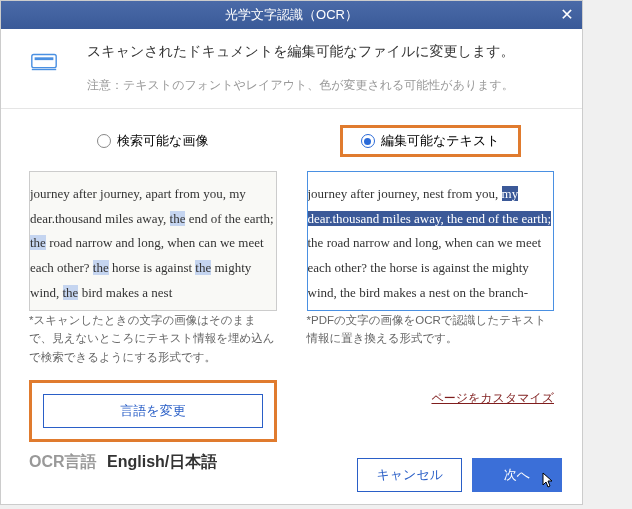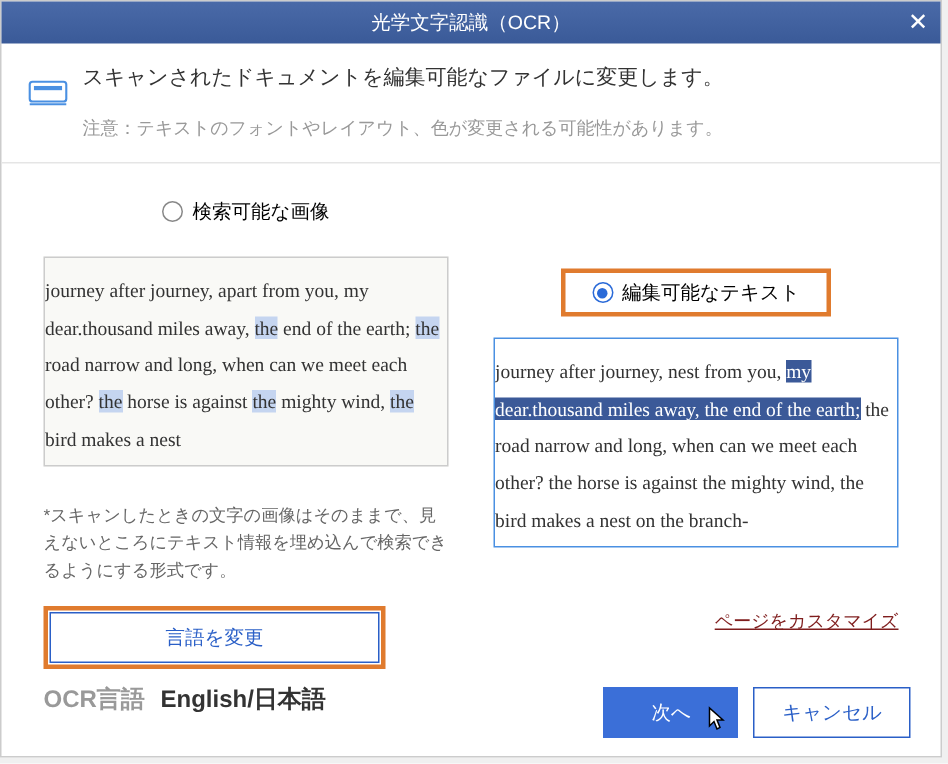--- a/index.html
+++ b/index.html
@@ -1,39 +1,39 @@
 <!DOCTYPE html>
 <html><head>
 <meta charset="utf-8">
 <style>
   * { box-sizing: border-box; margin: 0; padding: 0; }
   body { font-family: "Meiryo", "Yu Gothic", sans-serif; background: #f0f0f0; width: 632px; height: 509px; }
-  .dialog { width: 628px; height: 505px; background: #fff; border: 1px solid #ccc; position: relative; }
+  .dialog { width: 583px; height: 505px; background: #fff; border: 1px solid #ccc; position: relative; }
   .titlebar { background: #3b5998; background: linear-gradient(#4a6aa8, #3a5a98); height: 28px; display: flex; align-items: center; justify-content: center; position: relative; color: #fff; font-size: 13px; }
   .close-x { position: absolute; right: 6px; top: 4px; color: #fff; font-size: 16px; cursor: pointer; width: 18px; text-align: center; }
-  .header { display: flex; padding: 14px 20px 14px 16px; border-bottom: 1px solid #e5e5e5; gap: 8px; align-items: flex-start; }
+  .header { display: flex; padding: 14px 20px 14px 28px; border-bottom: 1px solid #e5e5e5; gap: 28px; align-items: flex-start; }
   .header-icon { width: 30px; height: 30px; margin-top: 4px; flex-shrink: 0; }
   .header-text { flex: 1; }
   .header-title { font-size: 14px; color: #333; margin-bottom: 4px; }
   .header-note { font-size: 12px; color: #999; margin-top: 16px; }
-  .content { padding: 18px 28px 10px 28px; display: flex; gap: 30px; align-items: center; }
+  .content { padding: 18px 28px 10px 28px; display: flex; gap: 30px; }
   .col { flex: 1; min-width: 0; }
   .radio-row { display: flex; align-items: center; justify-content: center; gap: 6px; margin-bottom: 16px; font-size: 13px; height: 28px; }
   .radio-outer { width: 14px; height: 14px; border: 1.5px solid #888; border-radius: 50%; display: inline-flex; align-items: center; justify-content: center; }
   .radio-outer.checked { border-color: #2a6ad8; }
   .radio-inner { width: 7px; height: 7px; background: #2a6ad8; border-radius: 50%; }
   .orange-frame { border: 3px solid #e07b2e; padding: 4px 18px; display: inline-flex; align-items: center; gap: 6px; }
   .preview-box { border: 1px solid #ccc; background: #f9f9f6; padding: 10px 0; font-size: 13px; line-height: 1.9; color: #333; height: 140px; overflow: hidden; font-family: Georgia, serif; }
   .preview-box.edit { background: #fff; position: relative; border: 1px solid #4a90e2; }
   .hl { background: #c5d5f0; }
   .sel { background: #3b5998; color: #fff; }
   .handles { position: absolute; inset: -4px; pointer-events: none; }
-  .desc { font-size: 11.5px; color: #666; margin-top: 24px; line-height: 1.6; }
+  .desc { font-size: 11.5px; color: #666; margin-top: 0; line-height: 1.6; }
   .lang-btn { border: 1px solid #2a5fc7; color: #2a5fc7; background: #fff; padding: 7px 0; width: 220px; text-align: center; font-size: 13px; margin-top: 14px; cursor: pointer; }
-  .orange-frame-btn { border: 3px solid #e07b2e; display: inline-block; padding: 1px; margin-top: 14px; }
+  .orange-frame-btn { border: 3px solid #e07b2e; display: inline-block; padding: 11px; margin-top: 14px; }
   .orange-frame-btn .lang-btn { margin-top: 0; }
   .ocr-lang-row { font-size: 16px; color: #999; margin-top: 10px; font-weight: bold; }
   .ocr-lang-val { color: #333; margin-left: 6px; }
   .link { color: #7f1d1d; font-size: 12px; text-decoration: underline; cursor: pointer; }
   .link-row { text-align: right; margin-top: 40px; }
   .footer { position: absolute; bottom: 12px; right: 20px; display: flex; gap: 10px; }
   .btn { padding: 7px 18px; font-size: 13px; cursor: pointer; border: 1px solid; min-width: 90px; text-align: center; }
   .btn-cancel { background: #fff; color: #2a5fc7; border-color: #2a5fc7; }
   .btn-next { background: #3b6fd8; color: #fff; border-color: #3b6fd8; position: relative; }
   .cursor { position: absolute; right: 6px; bottom: -4px; font-size: 16px; color: #000; }
@@ -93,32 +93,33 @@
         <div class="handles">
           
           
           
           
           
           
           
           
         </div><span>journey after journey, nest from you, </span><span class="sel">my dear.thousand miles away, the end of the earth;</span><span> the road narrow and long, when can we meet each other? the horse is against the mighty wind, the bird makes a nest on the branch-</span></div>
+      <div class="desc">*PDFの文字の画像をOCRで認識したテキスト情報に置き換える形式です。</div>
       <div class="link-row">
         <span class="link">ページをカスタマイズ</span>
       </div>
     </div>
 
   </div>
 
   <div class="footer">
+    <div class="btn btn-cancel">キャンセル</div>
     <div class="btn btn-next">
       <span>次へ</span>
       <span class="cursor">
         <svg width="16" height="20" viewBox="0 0 16 20">
             <path d="M4 2 L4 14 L7 11 L9 16 L11 15 L9 10 L13 10 Z" fill="#fff" stroke="#000" stroke-width="1"></path>
           </svg>
       </span>
     </div>
-    <div class="btn btn-cancel">キャンセル</div>
   </div>
 
 </div>
 
 </body></html>

